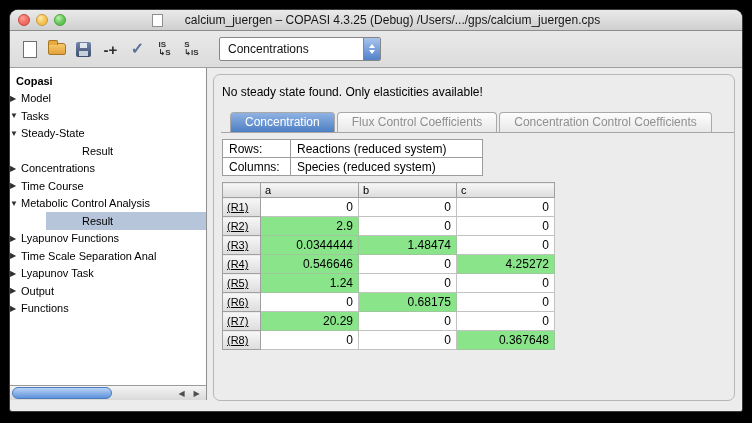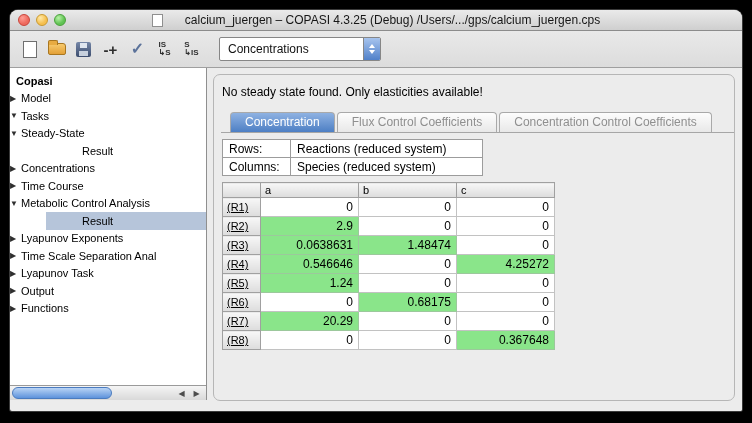--- a/index.html
+++ b/index.html
@@ -180,21 +180,21 @@
           </div>
         <div class="trow lvl2">
             <span class="tri down"></span>
             <span>Metabolic Control Analysis</span>
           </div>
         <div class="trow lvl3 selected">
             <span>Result</span>
           </div>
         <div class="trow lvl2">
             <span class="tri right"></span>
-            <span>Lyapunov Exponents</span>
+            <span>Lyapunov Functions</span>
           </div>
         <div class="trow lvl2">
             <span class="tri right"></span>
             <span>Time Scale Separation Anal</span>
           </div>
         <div class="trow lvl1">
             <span class="tri right"></span>
             <span>Lyapunov Task</span>
           </div>
         <div class="trow lvl1">
@@ -255,21 +255,21 @@
           <td>0</td>
         </tr>
         <tr>
           <th class="rowhead">(R2)</th>
           <td class="green">2.9</td>
           <td>0</td>
           <td>0</td>
         </tr>
         <tr>
           <th class="rowhead">(R3)</th>
-          <td class="green">0.0638631</td>
+          <td class="green">0.0344444</td>
           <td class="green">1.48474</td>
           <td>0</td>
         </tr>
         <tr>
           <th class="rowhead">(R4)</th>
           <td class="green">0.546646</td>
           <td>0</td>
           <td class="green">4.25272</td>
         </tr>
         <tr>

